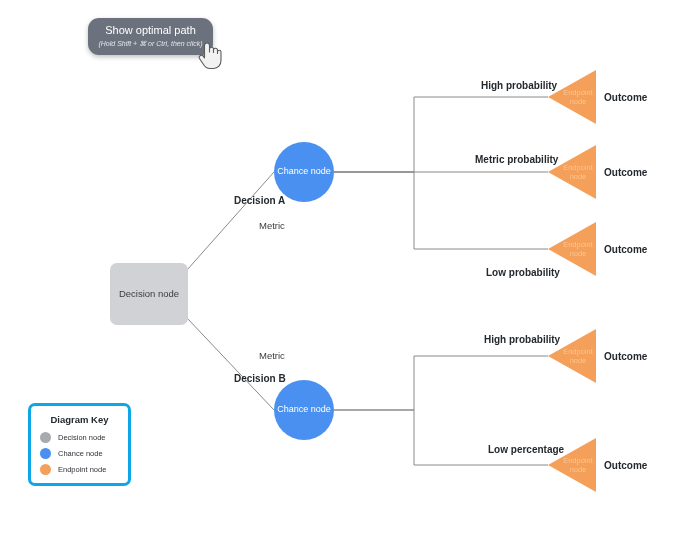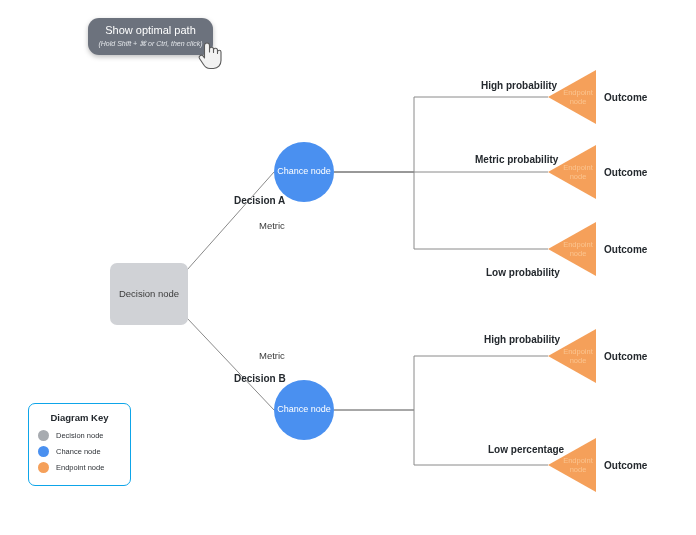--- a/index.html
+++ b/index.html
@@ -161,21 +161,21 @@
 
   
   #legend {
     position: absolute;
     left: 28px;
     top: 403px;
     width: 103px;
     height: 83px;
     box-sizing: border-box;
     background: #ffffff;
-    border: 1px solid #0ea5e9;
+    border: 3px solid #0ea5e9;
     border-radius: 7px;
     padding: 8px 9px;
   }
   #legend .legend-title {
     font-size: 9.5px;
     font-weight: bold;
     color: #24292e;
     text-align: center;
     margin-bottom: 7px;
   }

